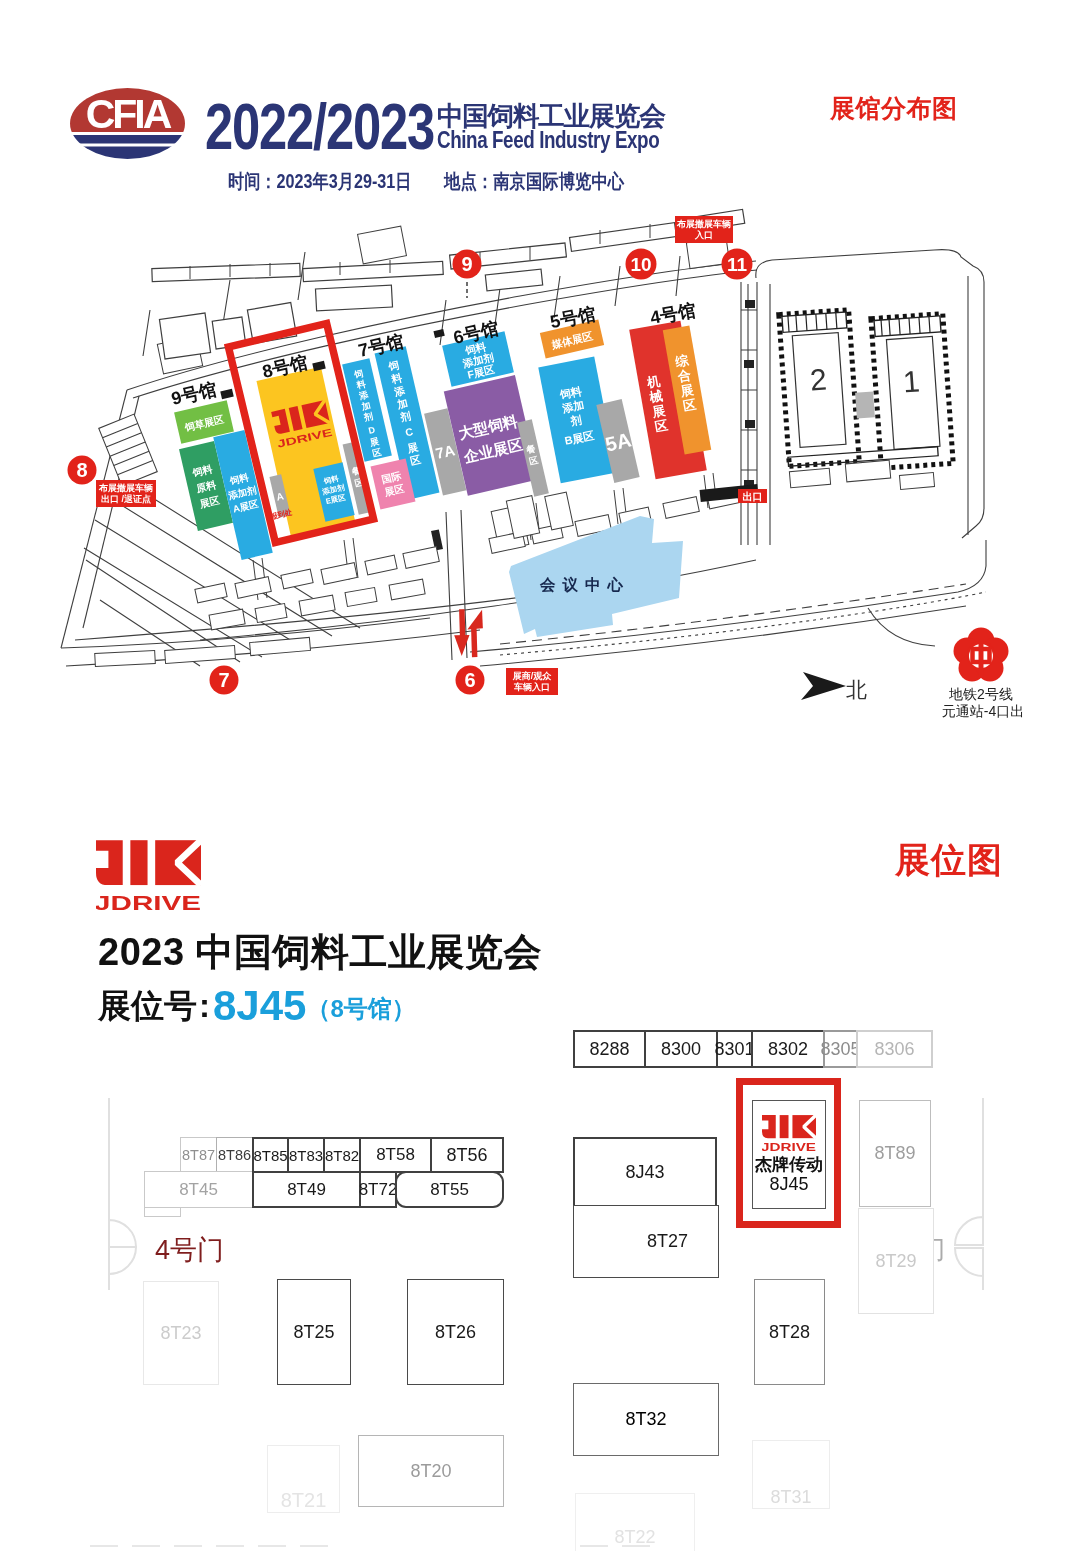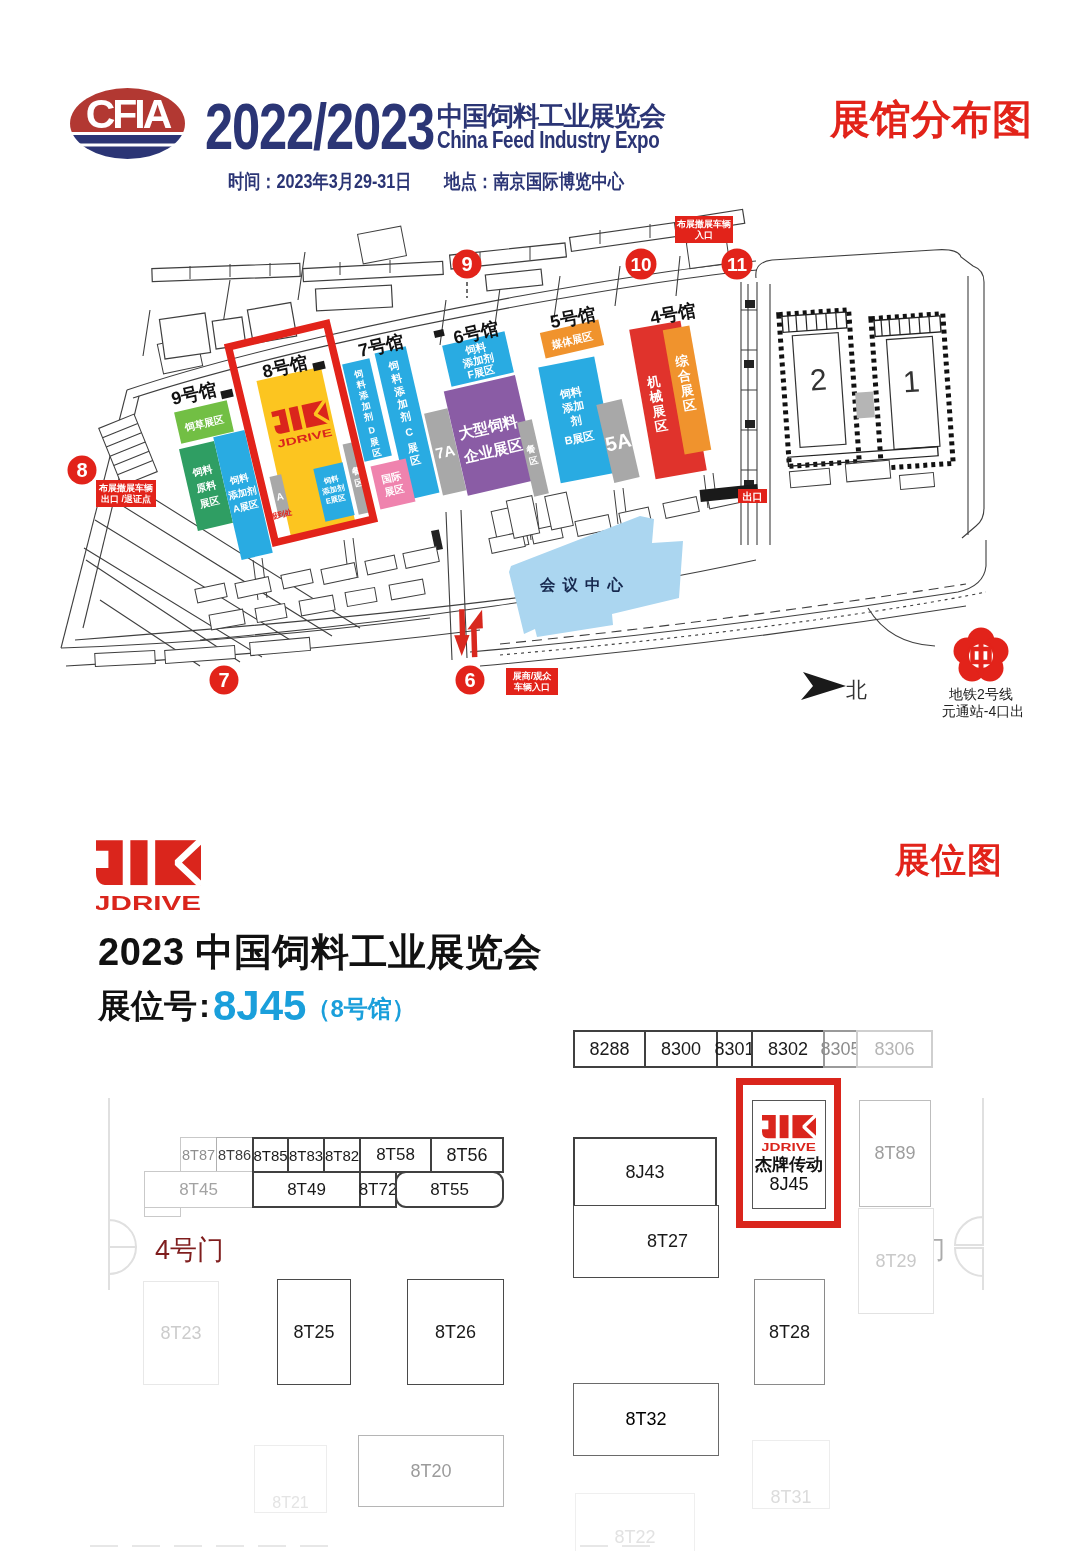--- a/index.html
+++ b/index.html
@@ -24,21 +24,21 @@
     <g clip-path="url(#ell)">
       <rect x="0" y="0" width="115" height="44" fill="#b23832"></rect>
       <rect x="0" y="47" width="115" height="8.5" fill="#2b3575"></rect>
       <rect x="0" y="58.5" width="115" height="12.5" fill="#2b3575"></rect>
       <text x="57.5" y="40" font-size="41" font-weight="bold" fill="#fff" text-anchor="middle" font-family="Liberation Sans" letter-spacing="-3">CFIA</text>
     </g>
   </svg>
   <div class="abs navy" style="left:205px;top:89px;font-size:65px;font-weight:bold;letter-spacing:-1.5px;transform:scaleX(0.78);transform-origin:0 0;">2022/2023</div>
   <div class="abs navy" style="left:437px;top:98px;font-size:26.5px;font-weight:bold;letter-spacing:-1.2px;">中国饲料工业展览会</div>
   <div class="abs navy" style="left:437px;top:127px;font-size:23px;font-weight:bold;letter-spacing:-0.5px;transform:scaleX(0.818);transform-origin:0 0;">China Feed Industry Expo</div>
-  <div class="abs red" style="left:830px;top:92px;font-size:40px;font-weight:bold;letter-spacing:0.5px;">展馆分布图</div>
+  <div class="abs red" style="left:830px;top:92px;font-size:25px;font-weight:bold;letter-spacing:0.5px;">展馆分布图</div>
   <div class="abs navy" style="left:228px;top:168px;font-size:19.5px;font-weight:bold;transform:scaleX(0.83);transform-origin:0 0;">时间：2023年3月29-31日</div>
   <div class="abs navy" style="left:444px;top:168px;font-size:19.5px;font-weight:bold;transform:scaleX(0.84);transform-origin:0 0;">地点：南京国际博览中心</div>
 </div>
 
 <svg class="abs" style="left:0;top:200px" width="1080" height="600" viewBox="0 200 1080 600">
 
 <g stroke="#3f3f3f" stroke-width="1.1" fill="none">
   <path d="M127,390 C240,352 400,318 520,296 C620,278 700,266 756,261"></path>
   <path d="M133,398 C246,361 404,327 524,305 C624,287 704,275 757,270"></path>
   <path d="M127,390 L61,648"></path>
@@ -437,19 +437,19 @@
 
 <div class="bx" style="left:143px;top:1281px;width:76px;height:104px;border-color:#e8e8e8;color:#cccccc;border-width:1.5px;">8T23</div>
 <div class="bx" style="left:277px;top:1279px;width:74px;height:106px;border-width:1.5px;border-color:#4a4a4a;">8T25</div>
 <div class="bx" style="left:407px;top:1279px;width:97px;height:106px;border-width:1.5px;border-color:#4a4a4a;">8T26</div>
 <div class="bx" style="left:573px;top:1205px;width:146px;height:73px;border-width:1.5px;border-color:#4a4a4a;padding-left:43px;">8T27</div>
 <div class="bx" style="left:754px;top:1279px;width:71px;height:106px;border-width:1.5px;border-color:#8a8a8a;">8T28</div>
 <div class="bx" style="left:858px;top:1208px;width:76px;height:106px;border-color:#e2e2e2;color:#c9c9c9;border-width:1.5px;">8T29</div>
 <div class="bx" style="left:573px;top:1383px;width:146px;height:73px;border-width:1.5px;border-color:#6a6a6a;color:#000000;">8T32</div>
 
 <div class="bx" style="left:358px;top:1435px;width:146px;height:72px;border-color:#b5b5b5;color:#9b9b9b;border-width:1.5px;">8T20</div>
-<div class="bx" style="left:254px;top:1445px;width:73px;height:68px;border-color:#ededed;color:#e4e4e4;border-width:1.5px;align-items:flex-end;font-size:16px;">8T21</div>
+<div class="bx" style="left:267px;top:1445px;width:73px;height:68px;border-color:#ededed;color:#e4e4e4;border-width:1.5px;align-items:flex-end;font-size:20px;">8T21</div>
 <div class="bx" style="left:752px;top:1440px;width:78px;height:69px;border-color:#ededed;color:#dcdcdc;border-width:1.5px;align-items:flex-end;">8T31</div>
 <div class="bx" style="left:575px;top:1493px;width:120px;height:88px;border-color:#efefef;color:#e2e2e2;border-width:1.5px;">8T22</div>
 <svg class="abs" style="left:80px;top:1540px" width="600" height="10" viewBox="0 0 600 10">
   <path d="M10,6 L250,6 M500,6 L570,6" stroke="#e0e0e0" stroke-width="1.5" stroke-dasharray="28 14" fill="none"></path>
 </svg>
 </div>
 
 </body></html>

